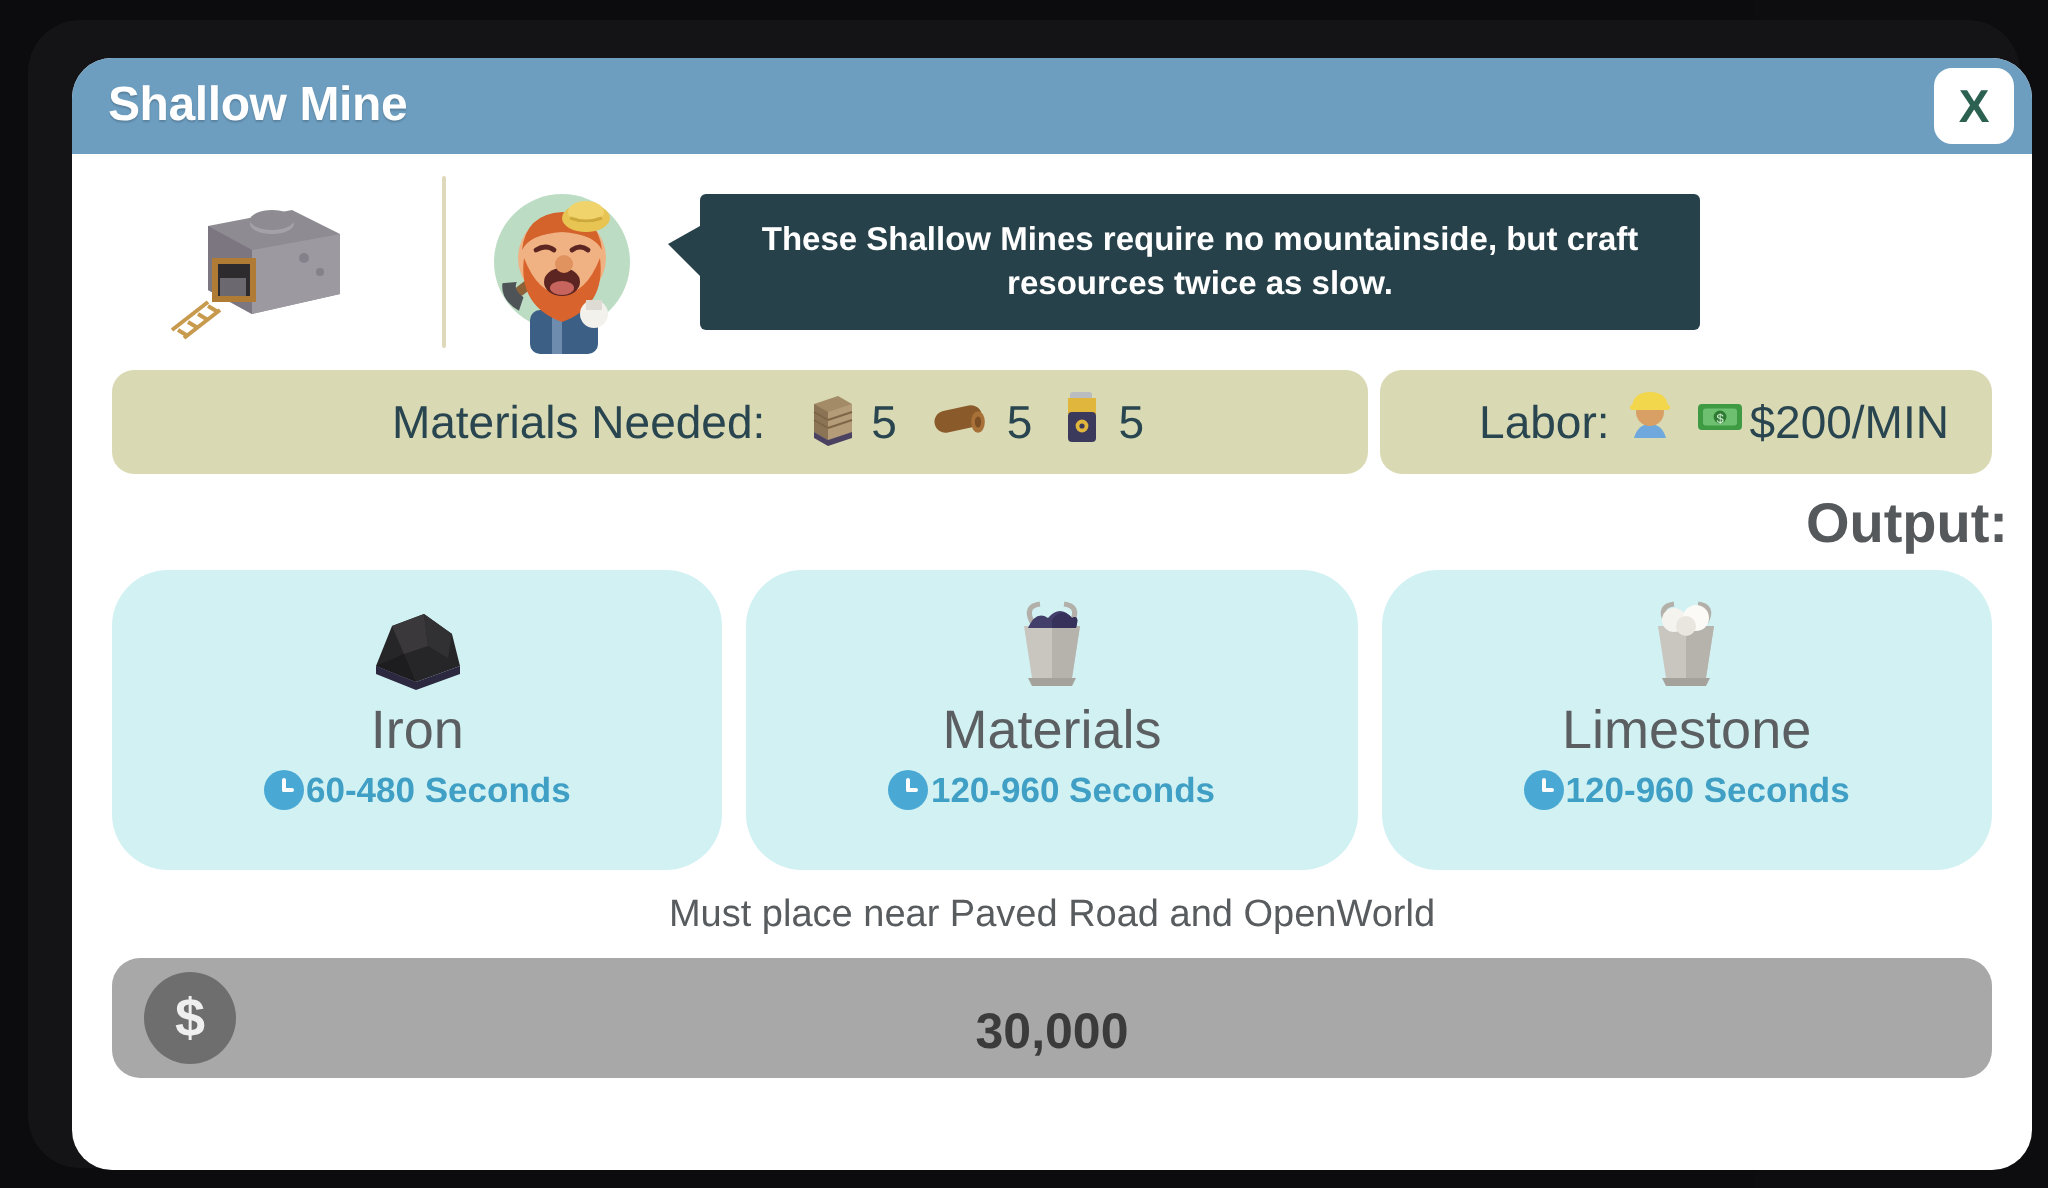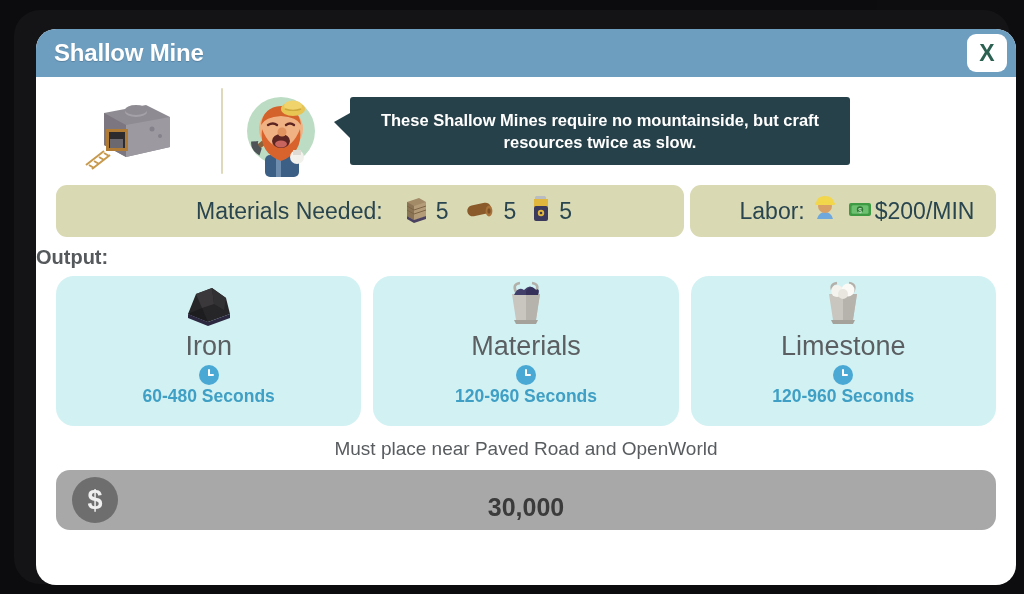--- a/index.html
+++ b/index.html
@@ -163,38 +163,38 @@
     align-items: center;
     margin-left: 14px;
   }
   .mat-item:first-of-type { margin-left: 4px; }
   .mat-count { margin-left: 7px; }
   .mat-ico { font-size: 25px; line-height: 1; }
   .labor-ico { font-size: 24px; margin: 0 2px 0 5px; }
 
   
   .output-title {
-    text-align: left;
-    font-size: 20px;
+    text-align: right;
+    font-size: 28px;
     font-weight: bold;
     color: #55595c;
-    margin: 9px 0 7px;
+    margin: 9px 12px 7px;
     flex: 0 0 auto;
   }
   .cards {
     display: flex;
     gap: 12px;
     padding: 0 20px;
     height: 150px;
     flex: 0 0 auto;
   }
   .card {
     flex: 1 1 0;
     background: #d2f1f3;
-    border-radius: 18px;
+    border-radius: 28px;
     display: flex;
     flex-direction: column;
     align-items: center;
     justify-content: center;
     padding-bottom: 17px;
     box-sizing: border-box;
   }
   .card-ico { font-size: 44px; line-height: 1; height: 52px; display:flex; align-items:center; }
   .card-name {
     font-size: 27px;
@@ -203,21 +203,20 @@
     line-height: 1.1;
   }
   .card-time {
     display: flex;
     align-items: center;
     gap: 1px;
     margin-top: 4px;
     color: #3f9fc4;
     font-size: 17.5px;
     font-weight: bold;
-    flex-direction: column;
   }
   .clock {
     width: 20px;
     height: 20px;
     border-radius: 50%;
     background: #4aa9d4;
     position: relative;
     flex: 0 0 auto;
   }
   .clock::before, .clock::after {

